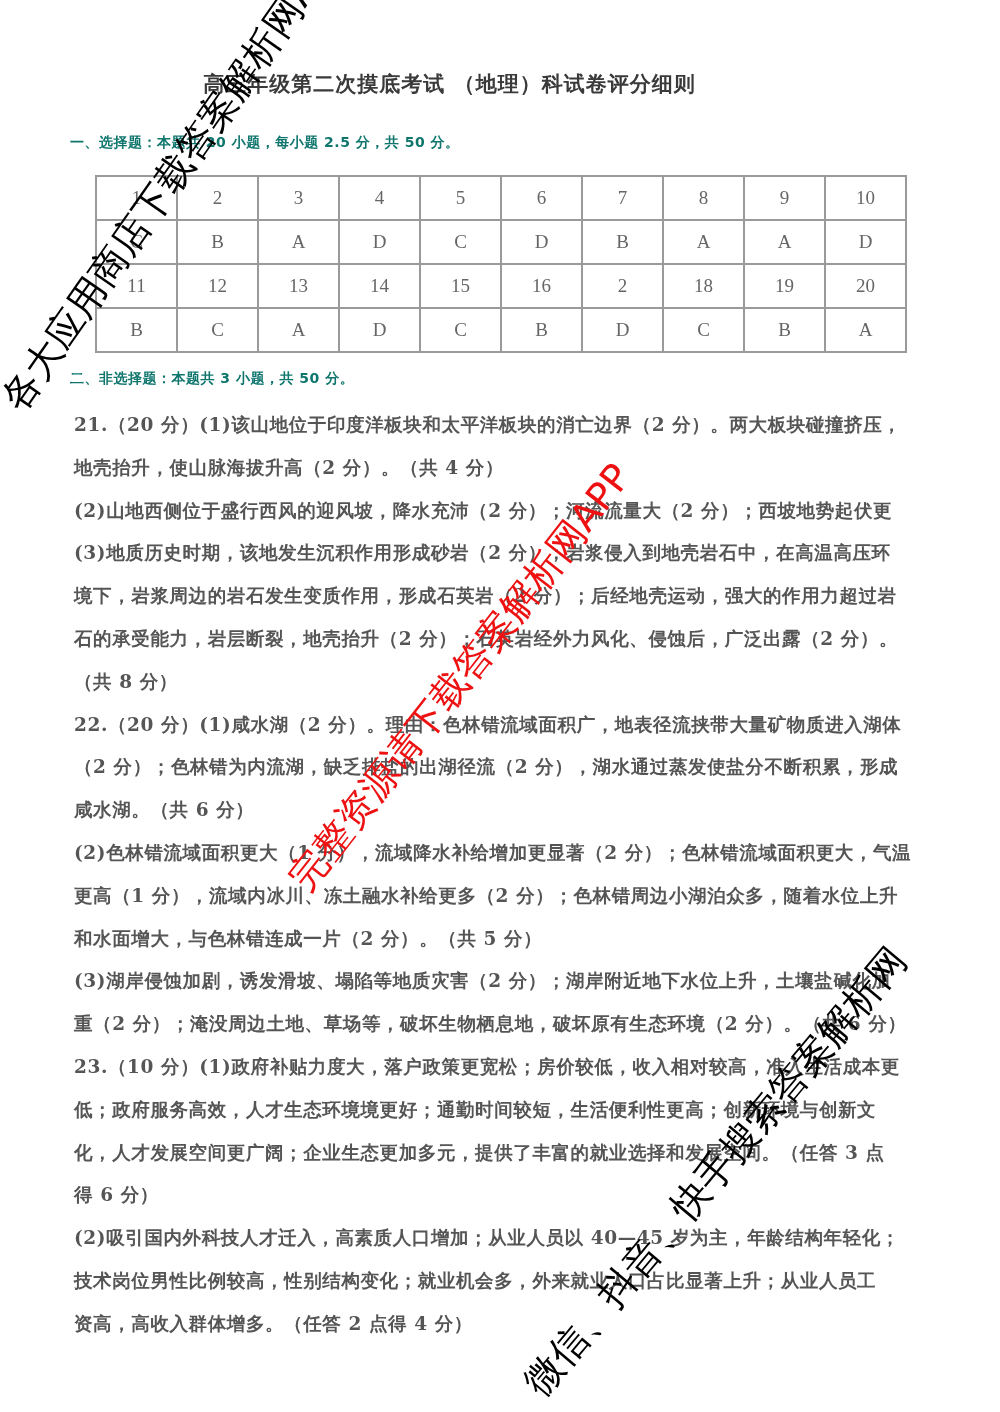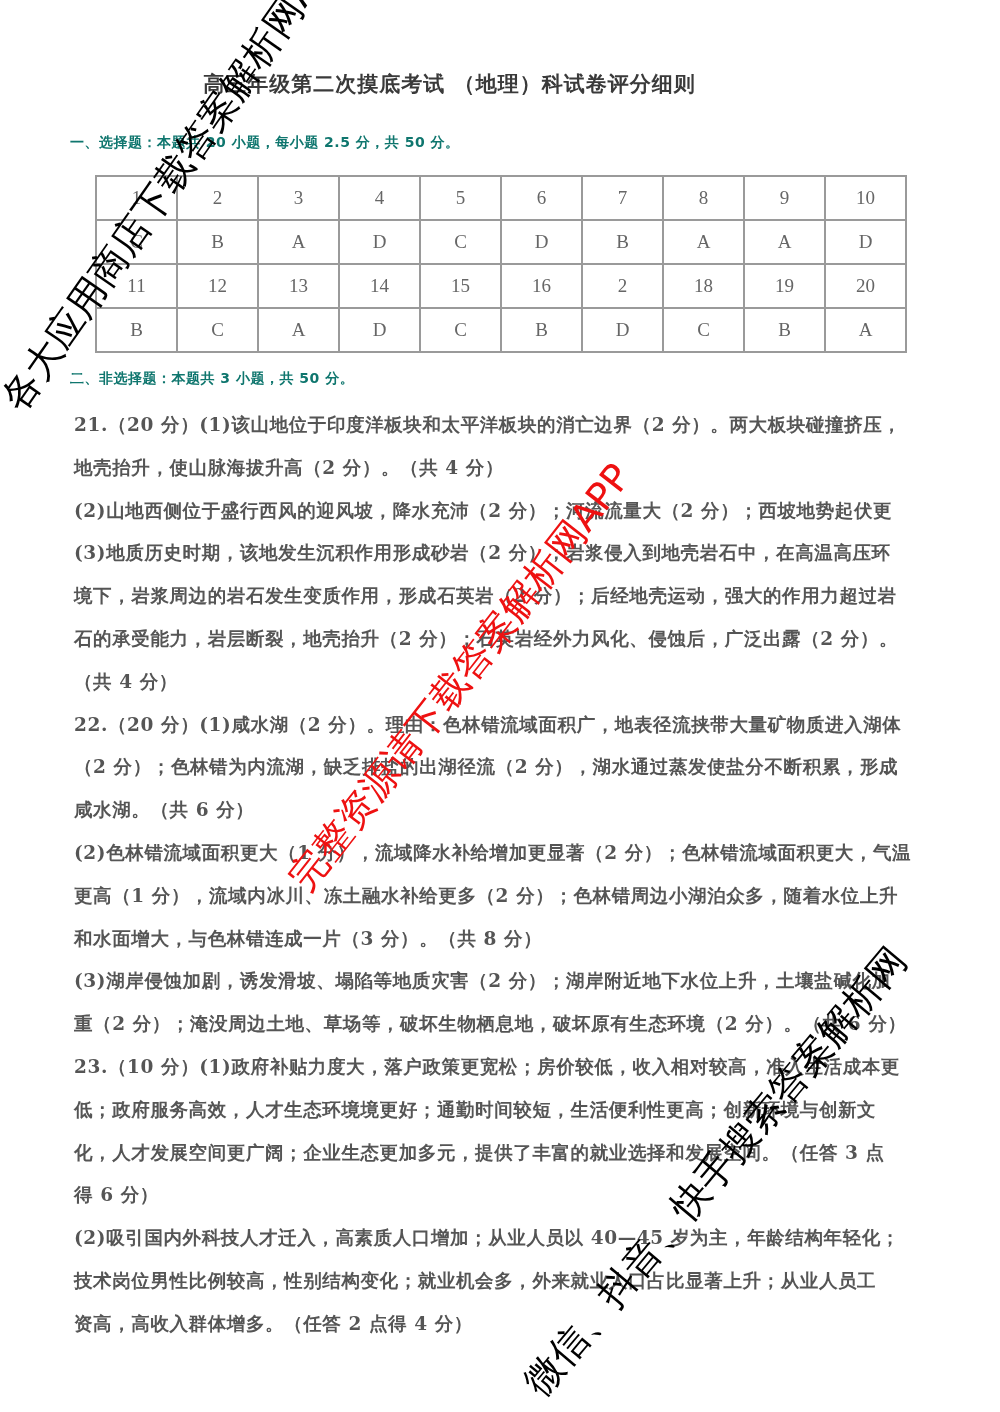--- a/index.html
+++ b/index.html
@@ -83,27 +83,27 @@
 
 <div class="section-heading" style="top:370px;">二、非选择题：本题共 3 小题，共 50 分。</div>
 
 <div class="body-text" style="top:402px;">
   <p>21.（20 分）(1)该山地位于印度洋板块和太平洋板块的消亡边界（2 分）。两大板块碰撞挤压，</p>
   <p>地壳抬升，使山脉海拔升高（2 分）。（共 4 分）</p>
   <p>(2)山地西侧位于盛行西风的迎风坡，降水充沛（2 分）；河流流量大（2 分）；西坡地势起伏更</p>
   <p>(3)地质历史时期，该地发生沉积作用形成砂岩（2 分）；岩浆侵入到地壳岩石中，在高温高压环</p>
   <p>境下，岩浆周边的岩石发生变质作用，形成石英岩（2 分）；后经地壳运动，强大的作用力超过岩</p>
   <p>石的承受能力，岩层断裂，地壳抬升（2 分）；石英岩经外力风化、侵蚀后，广泛出露（2 分）。</p>
-  <p>（共 4 分）</p>
+  <p>（共 8 分）</p>
   <p>22.（20 分）(1)咸水湖（2 分）。理由：色林错流域面积广，地表径流挟带大量矿物质进入湖体</p>
   <p>（2 分）；色林错为内流湖，缺乏排盐的出湖径流（2 分），湖水通过蒸发使盐分不断积累，形成</p>
   <p>咸水湖。（共 6 分）</p>
   <p>(2)色林错流域面积更大（1 分），流域降水补给增加更显著（2 分）；色林错流域面积更大，气温</p>
   <p>更高（1 分），流域内冰川、冻土融水补给更多（2 分）；色林错周边小湖泊众多，随着水位上升</p>
-  <p>和水面增大，与色林错连成一片（3 分）。（共 8 分）</p>
+  <p>和水面增大，与色林错连成一片（2 分）。（共 5 分）</p>
   <p>(3)湖岸侵蚀加剧，诱发滑坡、塌陷等地质灾害（2 分）；湖岸附近地下水位上升，土壤盐碱化加</p>
   <p>重（2 分）；淹没周边土地、草场等，破坏生物栖息地，破坏原有生态环境（2 分）。（共 6 分）</p>
   <p>23.（10 分）(1)政府补贴力度大，落户政策更宽松；房价较低，收入相对较高，准入生活成本更</p>
   <p>低；政府服务高效，人才生态环境境更好；通勤时间较短，生活便利性更高；创新环境与创新文</p>
   <p>化，人才发展空间更广阔；企业生态更加多元，提供了丰富的就业选择和发展空间。（任答 3 点</p>
   <p>得 6 分）</p>
   <p>(2)吸引国内外科技人才迁入，高素质人口增加；从业人员以 40—45 岁为主，年龄结构年轻化；</p>
   <p>技术岗位男性比例较高，性别结构变化；就业机会多，外来就业人口占比显著上升；从业人员工</p>
   <p>资高，高收入群体增多。（任答 2 点得 4 分）</p>
 </div>

